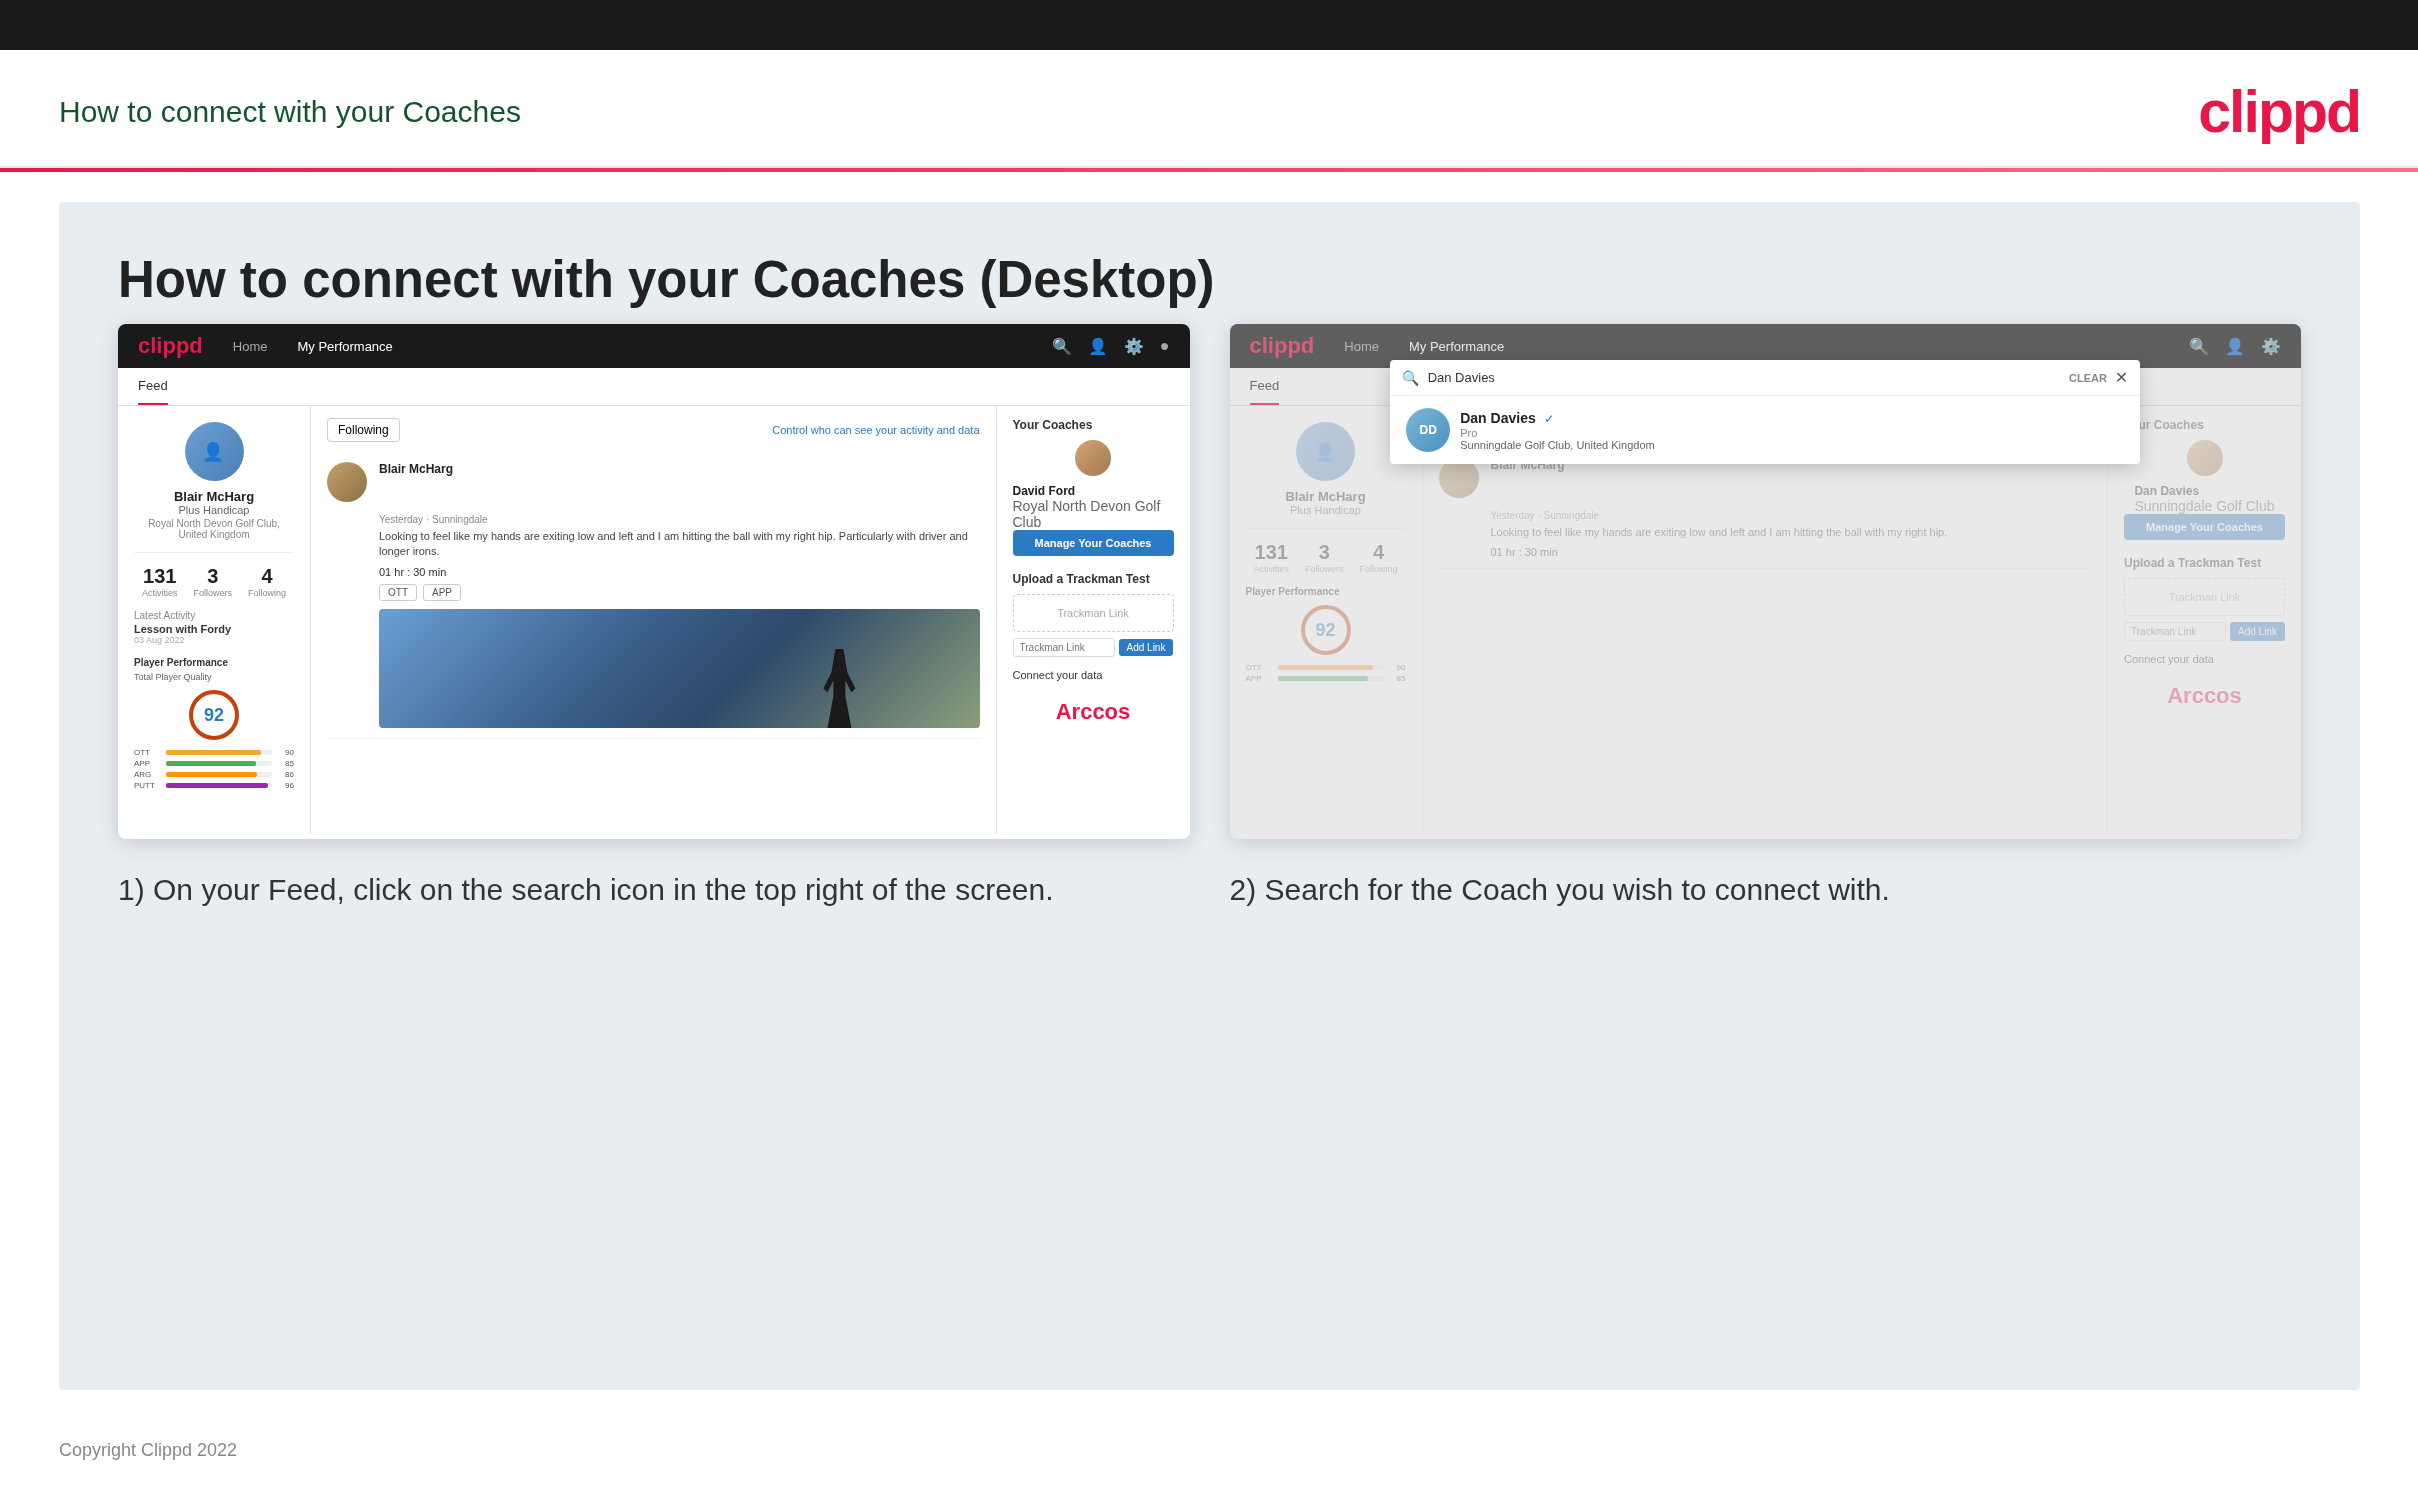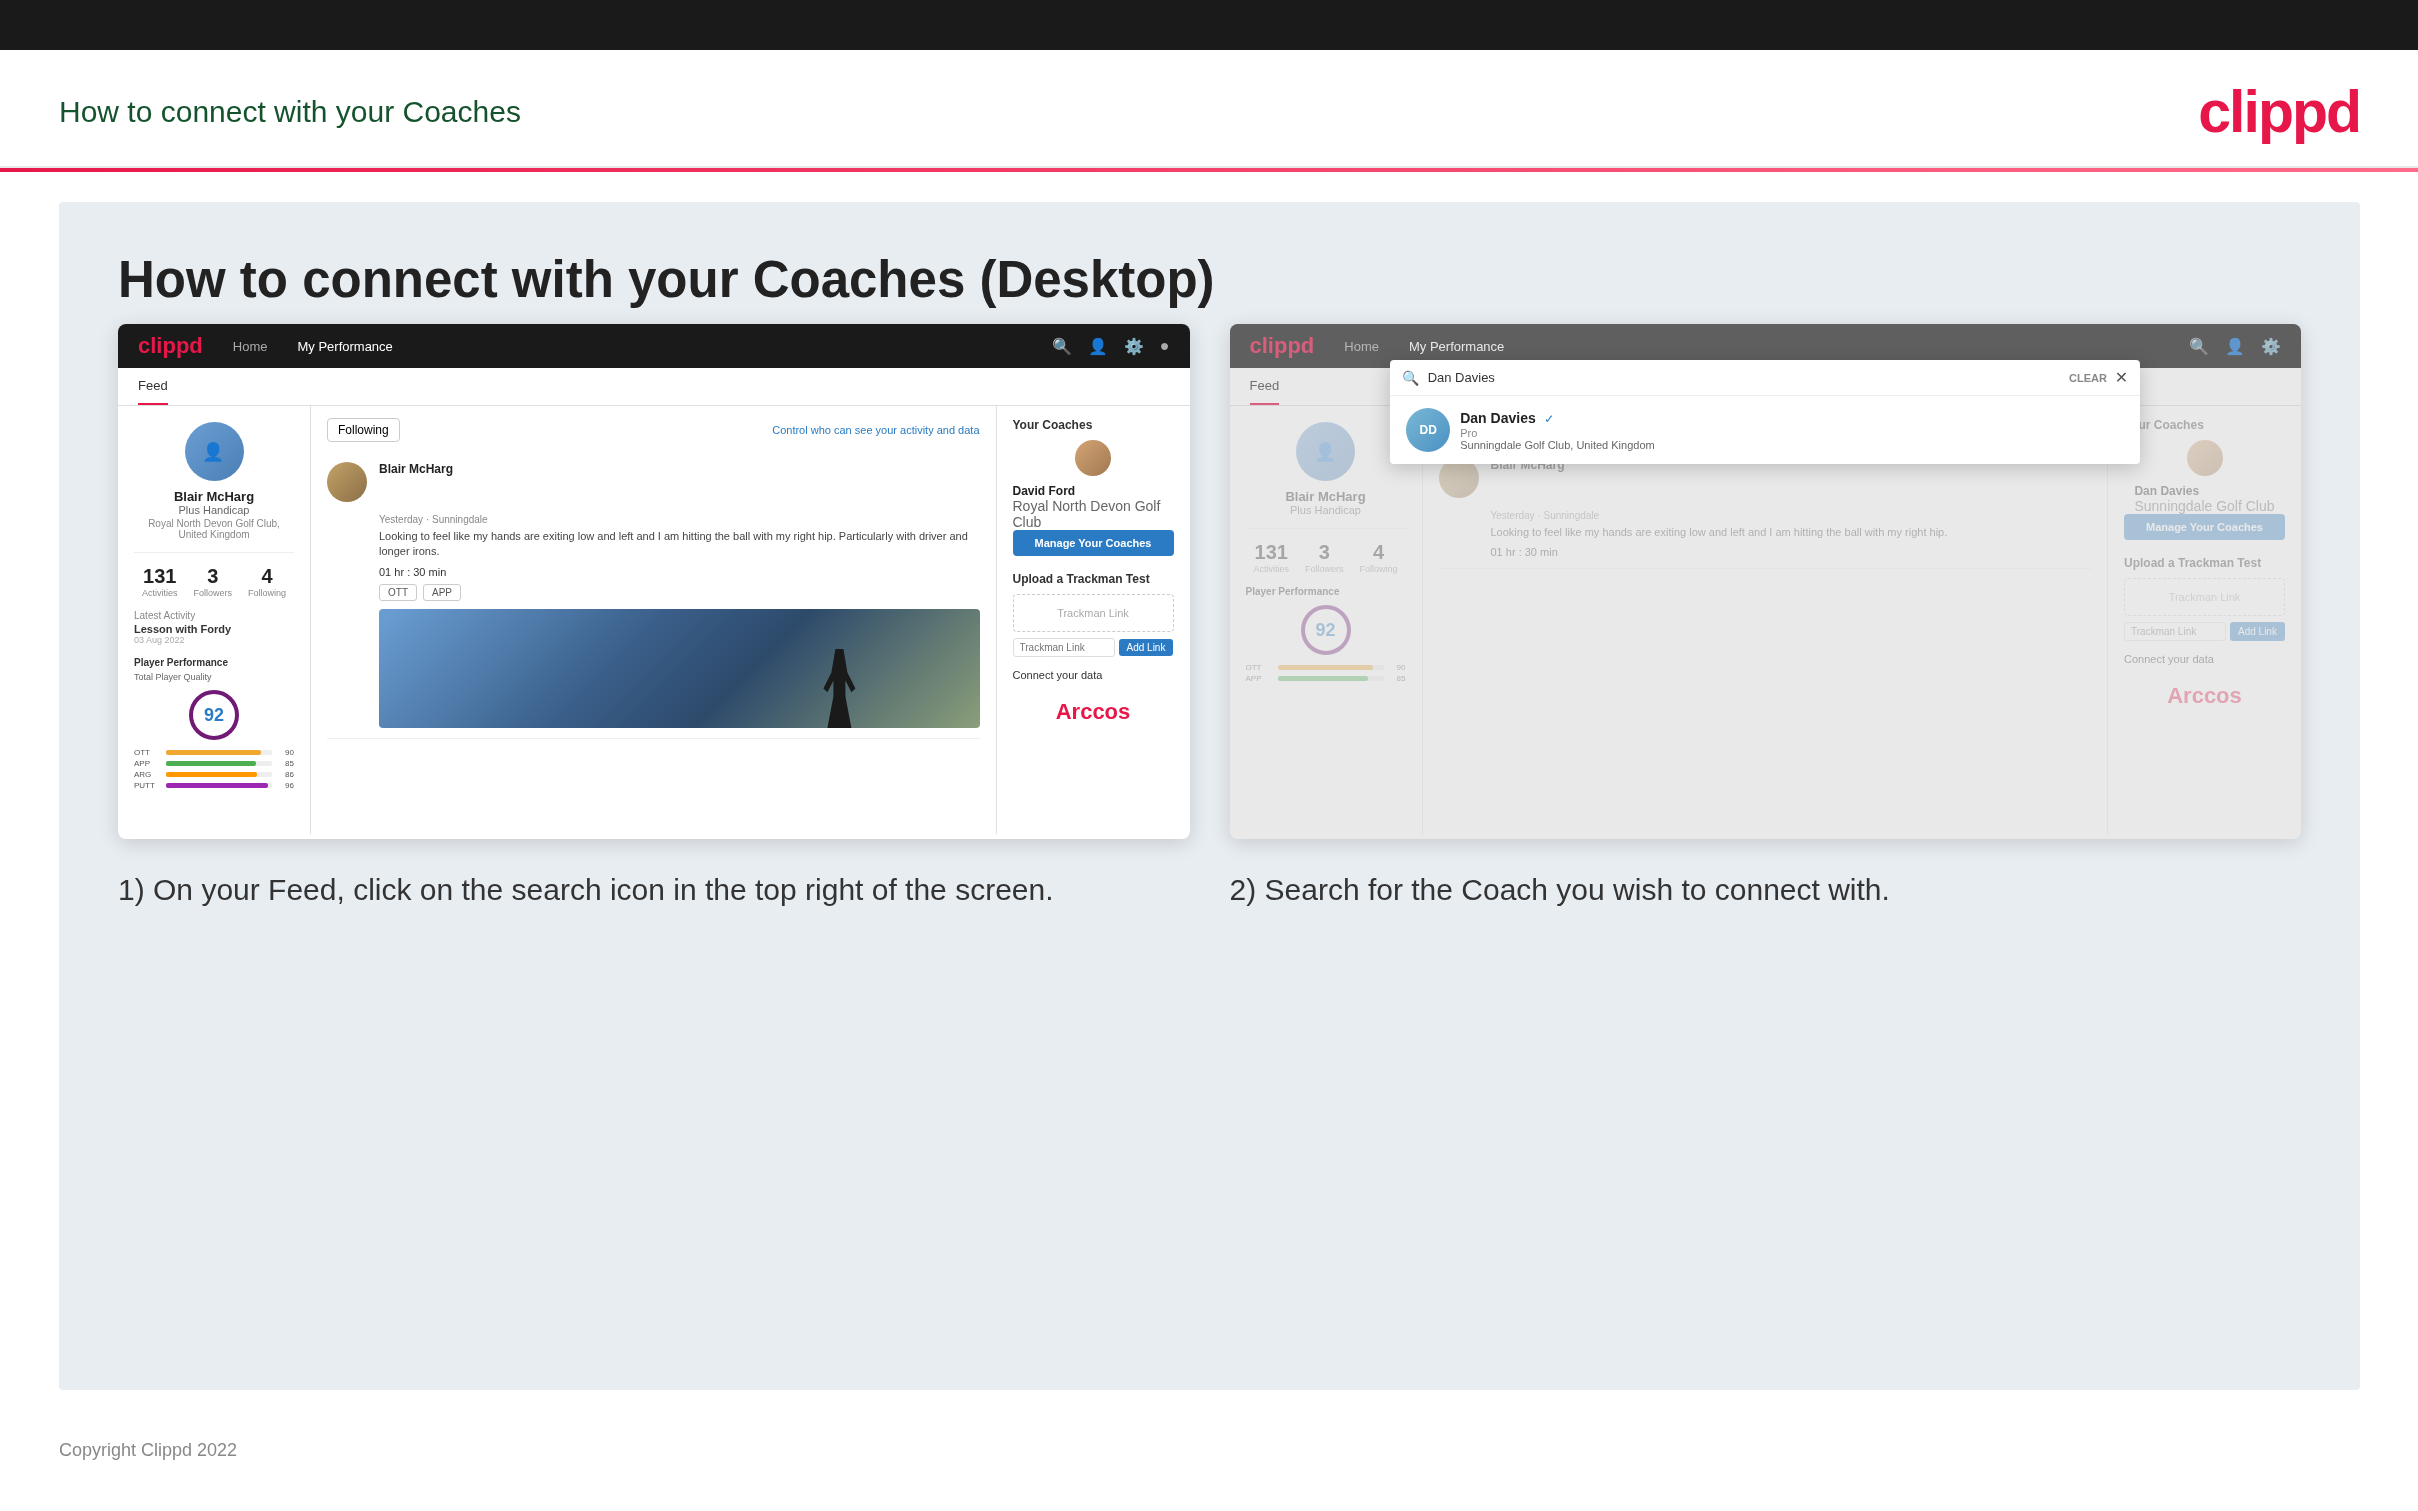--- a/index.html
+++ b/index.html
@@ -215,21 +215,21 @@
     .player-perf {
       margin-top: 12px;
       font-size: 10px;
       font-weight: 600;
       color: #333;
     }
     .score-circle {
       width: 50px;
       height: 50px;
       border-radius: 50%;
-      border: 4px solid #701a75;
+      border: 4px solid #c2410c;
       display: flex;
       align-items: center;
       justify-content: center;
       font-size: 18px;
       font-weight: 700;
       color: #2a7bc4;
       margin: 8px auto;
     }
     .perf-bars {
       font-size: 9px;

